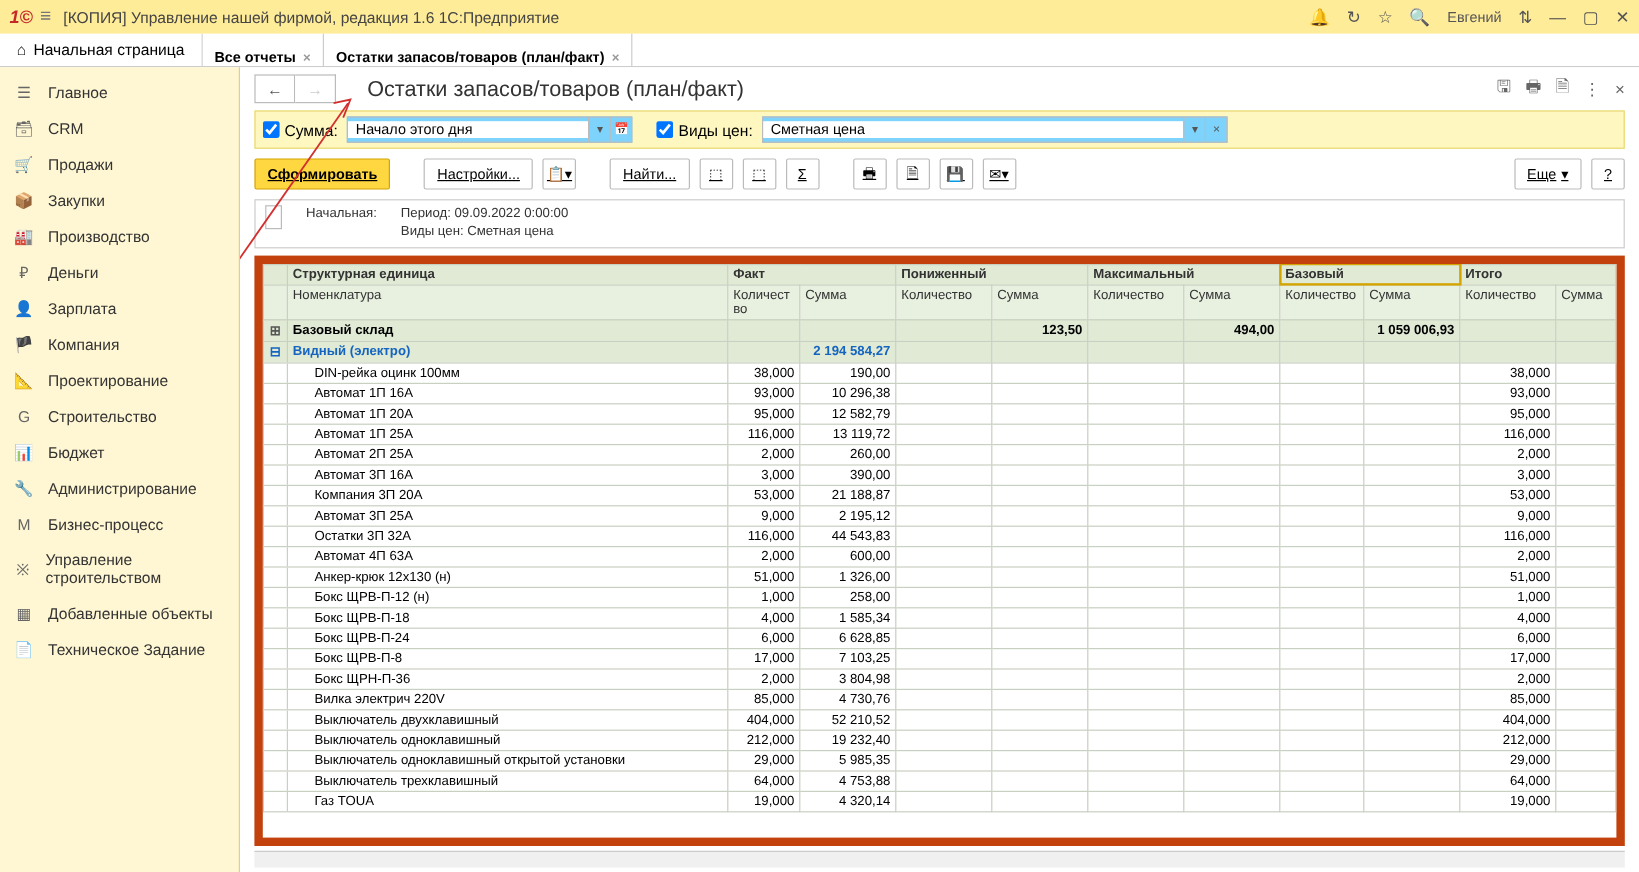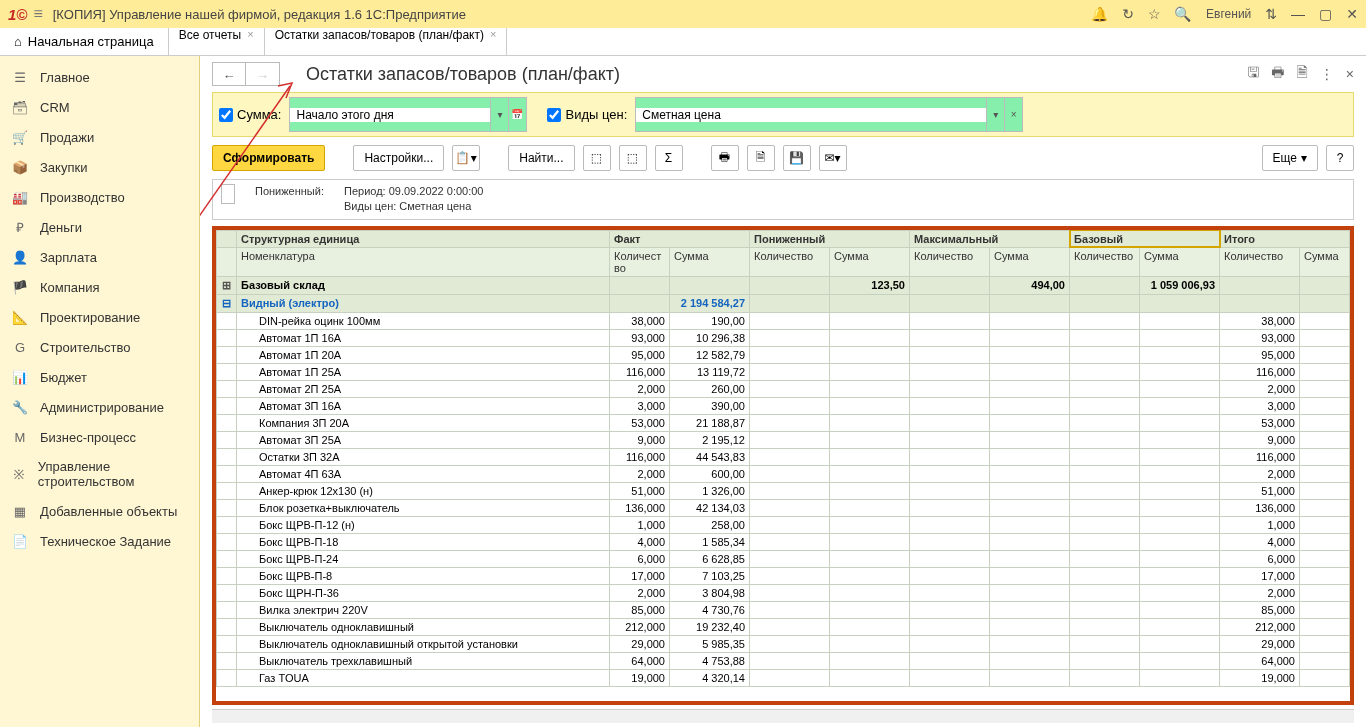--- a/index.html
+++ b/index.html
@@ -10,21 +10,21 @@
 .titlebar .logo { color: #c62828; font-weight: bold; font-style: italic; font-size: 15px; margin-right: 6px; }
 .titlebar .hamburger { margin-right: 10px; cursor: pointer; font-size: 16px; color: #777; }
 .titlebar .title-text { flex: 1; }
 .titlebar .title-icons { display: flex; gap: 14px; align-items: center; font-size: 14px; color: #555; }
 .titlebar .title-icons span { cursor: pointer; }
 .titlebar .user { font-size: 12px; }
 
 
 .tabrow { height: 28px; background: #fff; border-bottom: 1px solid #ccc; display: flex; align-items: stretch; }
 .tab-home { display: flex; align-items: center; padding: 0 14px; font-size: 13px; border-right: 1px solid #ccc; cursor: pointer; background: #fff; }
-.tab { display: flex; align-items: flex-start; padding: 0 10px; font-size: 12px; border-right: 1px solid #ccc; cursor: pointer; background: #fff; }
+.tab { display: flex; align-items: flex-end; padding: 0 10px; font-size: 12px; border-right: 1px solid #ccc; cursor: pointer; background: #fff; font-weight: bold; }
 .tab.active { background: #fff; }
 .tab .tab-x { margin-left: 6px; color: #999; font-size: 11px; }
 
 
 .main { display: flex; height: calc(727px - 56px); }
 
 
 .sidebar { width: 200px; background: #fff7d3; border-right: 1px solid #e0d080; overflow-y: auto; padding-top: 6px; }
 .side-item { display: flex; align-items: center; padding: 7px 12px; font-size: 13px; color: #333; cursor: pointer; gap: 12px; }
 .side-icon { width: 16px; height: 16px; display: inline-flex; align-items: center; justify-content: center; font-size: 13px; color: #666; }
@@ -38,38 +38,38 @@
 .nav-btn { width: 34px; height: 24px; border: 1px solid #bbb; background: #fff; cursor: pointer; display: flex; align-items: center; justify-content: center; font-size: 13px; color: #555; }
 .nav-btn + .nav-btn { border-left: none; }
 .page-title { font-size: 18px; color: #333; margin-left: 18px; flex: 1; }
 .head-icons { display: flex; gap: 12px; align-items: center; color: #666; font-size: 14px; }
 .head-icons span { cursor: pointer; }
 
 
 .filterbar { background: #fff7c0; border: 1px solid #e8d870; margin: 0 12px; padding: 4px 6px; display: flex; align-items: center; gap: 8px; font-size: 13px; }
 .filterbar label { display: flex; align-items: center; gap: 4px; }
 .filterbar input[type=checkbox] { width: 14px; height: 14px; }
-.filterbar .combo { display: flex; align-items: center; border: 1px solid #bbb; background: #86efac; height: 35px; }
+.filterbar .combo { display: flex; align-items: center; border: 1px solid #bbb; background: #7dd3fc; height: 22px; }
 .filterbar .combo input { border: none; padding: 0 6px; font-size: 12px; outline: none; }
 .filterbar .combo .cb { width: 18px; text-align: center; border-left: 1px solid #bbb; font-size: 10px; color: #555; cursor: pointer; height: 100%; display: flex; align-items: center; justify-content: center; }
 
 
-.toolbar { display: flex; padding: 8px 12px; gap: 8px; }
+.toolbar { display: flex; padding: 8px 12px; gap: 8px; text-decoration: underline; }
 .btn { height: 26px; border: 1px solid #bbb; background: #fff; padding: 0 10px; font-size: 12px; cursor: pointer; display: flex; align-items: center; gap: 4px; border-radius: 2px; }
 .btn-primary { background: #ffd740; border-color: #d4a400; font-weight: bold; }
 .btn-icon { width: 28px; padding: 0; justify-content: center; }
 .toolbar-spacer { width: 12px; }
 .toolbar-flex { flex: 1; }
 
 
 .params-box { margin: 0 12px; border: 1px solid #ccc; padding: 4px 8px; font-size: 11px; color: #333; display: flex; gap: 20px; line-height: 1.4; }
 .params-box .side-square { width: 14px; height: 20px; border: 1px solid #bbb; margin: 0; }
 
 
-.table-wrap { margin: 6px 12px 4px 12px; border: 4px solid #c2410c; overflow: auto; position: relative; flex: 1; }
+.table-wrap { margin: 6px 12px 4px 12px; border: 7px solid #c2410c; overflow: auto; position: relative; flex: 1; }
 table { border-collapse: collapse; font-size: 11px; width: 100%; }
 th, td { border: 1px solid #c8d0c0; padding: 2px 4px; text-align: left; vertical-align: top; white-space: nowrap; }
 th { background: #e8f0e0; font-weight: normal; color: #333; }
 th.top { font-weight: bold; background: #e0ead4; }
 th.highlighted { outline: 2px solid #d4a400; outline-offset: -1px; }
 .sum-row td { background: #e0ead4; font-weight: bold; }
 .group-row td { background: #e0ead4; font-weight: bold; color: #1565c0; }
 .num { text-align: right; }
 .tree-cell { width: 20px; text-align: center; color: #555; cursor: pointer; border-right: none; }
 .tree-indent { padding-left: 22px; }
@@ -242,21 +242,21 @@
       <button class="btn btn-icon">🗎</button>
       <button class="btn btn-icon">💾</button>
       <button class="btn btn-icon">✉▾</button>
       <div class="toolbar-flex"></div>
       <button class="btn"><span>Еще</span> ▾</button>
       <button class="btn btn-icon">?</button>
     </div>
 
     <div class="params-box">
       <div class="side-square"></div>
-      <div><span>Пониженный:</span></div>
+      <div><span>Начальная:</span></div>
       <div>
         <div>Период: 09.09.2022 0:00:00</div>
         <div>Виды цен: Сметная цена</div>
       </div>
     </div>
 
     <div class="table-wrap">
       <table>
         <thead>
           <tr>
@@ -462,34 +462,20 @@
               <td></td>
               <td></td>
               <td></td>
               <td></td>
               <td></td>
      <td class="num">51,000</td>
               <td></td>
             </tr>
             <tr>
      <td class="tree-cell"></td>
-     <td class="tree-indent" style="">Блок розетка+выключатель</td>
-     <td class="num">136,000</td>
-     <td class="num">42 134,03</td>
-     <td></td>
-              <td></td>
-              <td></td>
-              <td></td>
-              <td></td>
-              <td></td>
-     <td class="num">136,000</td>
-              <td></td>
-            </tr>
-            <tr>
-     <td class="tree-cell"></td>
      <td class="tree-indent" style="">Бокс ЩРВ-П-12 (н)</td>
      <td class="num">1,000</td>
      <td class="num">258,00</td>
      <td></td>
               <td></td>
               <td></td>
               <td></td>
               <td></td>
               <td></td>
      <td class="num">1,000</td>
@@ -556,20 +542,34 @@
      <td class="tree-indent" style="">Вилка электрич 220V</td>
      <td class="num">85,000</td>
      <td class="num">4 730,76</td>
      <td></td>
               <td></td>
               <td></td>
               <td></td>
               <td></td>
               <td></td>
      <td class="num">85,000</td>
+              <td></td>
+            </tr>
+            <tr>
+     <td class="tree-cell"></td>
+     <td class="tree-indent" style="">Выключатель двухклавишный</td>
+     <td class="num">404,000</td>
+     <td class="num">52 210,52</td>
+     <td></td>
+              <td></td>
+              <td></td>
+              <td></td>
+              <td></td>
+              <td></td>
+     <td class="num">404,000</td>
               <td></td>
             </tr>
             <tr>
      <td class="tree-cell"></td>
      <td class="tree-indent" style="">Выключатель одноклавишный</td>
      <td class="num">212,000</td>
      <td class="num">19 232,40</td>
      <td></td>
               <td></td>
               <td></td>

